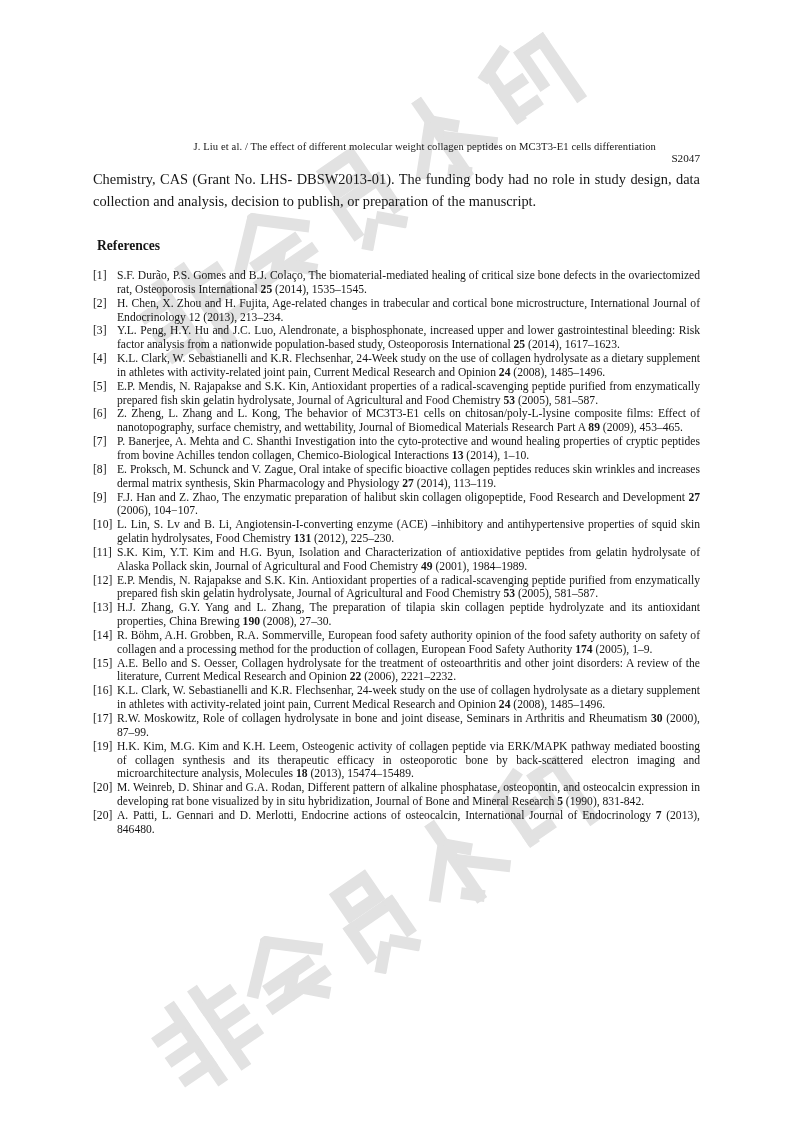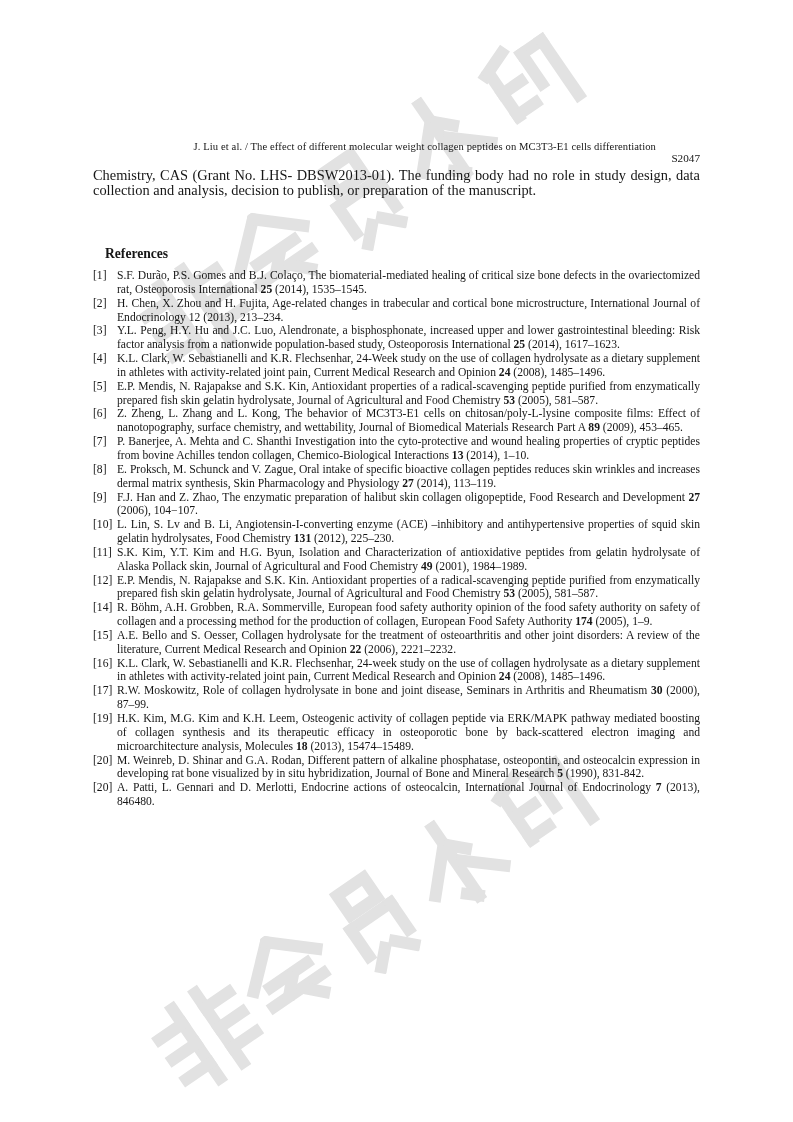--- a/index.html
+++ b/index.html
@@ -51,31 +51,31 @@
     right: 0; top: 0;
     font-style: normal;
     font-size: 11.2px;
     margin-top: 12px;
   }
 
   .funding-paragraph {
     position: absolute;
     top: 168px; left: 93px; width: 607px;
     font-size: 14.4px;
-    line-height: 15px;
+    line-height: 22px;
     text-align: justify;
     margin: 0;
   }
 
   .references-heading {
     position: absolute;
     top: 234px; left: 93px;
     font-size: 13.6px;
     font-weight: bold;
-    margin: 12px;
+    margin: 4px;
   }
 
   .references-list {
     position: absolute;
     top: 269px; left: 93px; width: 607px;
     margin: 0; padding: 0;
     list-style: none;
     font-size: 11.6px;
     line-height: 13.85px;
     text-align: justify;
@@ -209,20 +209,21 @@
         <li><span class="ref-label">[3]</span><span>Y.L. Peng, H.Y. Hu and J.C. Luo, Alendronate, a bisphosphonate, increased upper and lower gastrointestinal bleeding: Risk factor analysis from a nationwide population-based study, Osteoporosis International </span><span class="bold">25</span><span> (2014), 1617–1623.</span></li>
         <li><span class="ref-label">[4]</span><span>K.L. Clark, W. Sebastianelli and K.R. Flechsenhar, 24-Week study on the use of collagen hydrolysate as a dietary supplement in athletes with activity-related joint pain, Current Medical Research and Opinion </span><span class="bold">24</span><span> (2008), 1485–1496.</span></li>
         <li><span class="ref-label">[5]</span><span>E.P. Mendis, N. Rajapakse and S.K. Kin, Antioxidant properties of a radical-scavenging peptide purified from enzymatically prepared fish skin gelatin hydrolysate, Journal of Agricultural and Food Chemistry </span><span class="bold">53</span><span> (2005), 581–587.</span></li>
         <li><span class="ref-label">[6]</span><span>Z. Zheng, L. Zhang and L. Kong, The behavior of MC3T3-E1 cells on chitosan/poly-L-lysine composite films: Effect of nanotopography, surface chemistry, and wettability, Journal of Biomedical Materials Research Part A </span><span class="bold">89</span><span> (2009), 453–465.</span></li>
         <li><span class="ref-label">[7]</span><span>P. Banerjee, A. Mehta and C. Shanthi Investigation into the cyto-protective and wound healing properties of cryptic peptides from bovine Achilles tendon collagen, Chemico-Biological Interactions </span><span class="bold">13</span><span> (2014), 1–10.</span></li>
         <li><span class="ref-label">[8]</span><span>E. Proksch, M. Schunck and V. Zague, Oral intake of specific bioactive collagen peptides reduces skin wrinkles and increases dermal matrix synthesis, Skin Pharmacology and Physiology </span><span class="bold">27</span><span> (2014), 113–119.</span></li>
         <li><span class="ref-label">[9]</span><span>F.J. Han and Z. Zhao, The enzymatic preparation of halibut skin collagen oligopeptide, Food Research and Development </span><span class="bold">27</span><span> (2006), 104−107.</span></li>
         <li><span class="ref-label">[10]</span><span>L. Lin, S. Lv and B. Li, Angiotensin-I-converting enzyme (ACE) –inhibitory and antihypertensive properties of squid skin gelatin hydrolysates, Food Chemistry </span><span class="bold">131</span><span> (2012), 225–230.</span></li>
         <li><span class="ref-label">[11]</span><span>S.K. Kim, Y.T. Kim and H.G. Byun, Isolation and Characterization of antioxidative peptides from gelatin hydrolysate of Alaska Pollack skin, Journal of Agricultural and Food Chemistry </span><span class="bold">49</span><span> (2001), 1984–1989.</span></li>
         <li><span class="ref-label">[12]</span><span>E.P. Mendis, N. Rajapakse and S.K. Kin. Antioxidant properties of a radical-scavenging peptide purified from enzymatically prepared fish skin gelatin hydrolysate, Journal of Agricultural and Food Chemistry </span><span class="bold">53</span><span> (2005), 581–587.</span></li>
+        <li><span class="ref-label">[13]</span><span>H.J. Zhang, G.Y. Yang and L. Zhang, The preparation of tilapia skin collagen peptide hydrolyzate and its antioxidant properties, China Brewing </span><span class="bold">190</span><span> (2008), 27–30.</span></li>
         <li><span class="ref-label">[14]</span><span>R. Böhm, A.H. Grobben, R.A. Sommerville, European food safety authority opinion of the food safety authority on safety of collagen and a processing method for the production of collagen, European Food Safety Authority </span><span class="bold">174</span><span> (2005), 1–9.</span></li>
         <li><span class="ref-label">[15]</span><span>A.E. Bello and S. Oesser, Collagen hydrolysate for the treatment of osteoarthritis and other joint disorders: A review of the literature, Current Medical Research and Opinion </span><span class="bold">22</span><span> (2006), 2221–2232.</span></li>
         <li><span class="ref-label">[16]</span><span>K.L. Clark, W. Sebastianelli and K.R. Flechsenhar, 24-week study on the use of collagen hydrolysate as a dietary supplement in athletes with activity-related joint pain, Current Medical Research and Opinion </span><span class="bold">24</span><span> (2008), 1485–1496.</span></li>
         <li><span class="ref-label">[17]</span><span>R.W. Moskowitz, Role of collagen hydrolysate in bone and joint disease, Seminars in Arthritis and Rheumatism </span><span class="bold">30</span><span> (2000), 87–99.</span></li>
         <li><span class="ref-label">[19]</span><span>H.K. Kim, M.G. Kim and K.H. Leem, Osteogenic activity of collagen peptide via ERK/MAPK pathway mediated boosting of collagen synthesis and its therapeutic efficacy in osteoporotic bone by back-scattered electron imaging and microarchitecture analysis, Molecules </span><span class="bold">18</span><span> (2013), 15474–15489.</span></li>
         <li><span class="ref-label">[20]</span><span>M. Weinreb, D. Shinar and G.A. Rodan, Different pattern of alkaline phosphatase, osteopontin, and osteocalcin expression in developing rat bone visualized by in situ hybridization, Journal of Bone and Mineral Research </span><span class="bold">5</span><span> (1990), 831-842.</span></li>
         <li><span class="ref-label">[20]</span><span>A. Patti, L. Gennari and D. Merlotti, Endocrine actions of osteocalcin, International Journal of Endocrinology </span><span class="bold">7</span><span> (2013), 846480.</span></li>
       </ol>
 
     <div class="page-footer">

